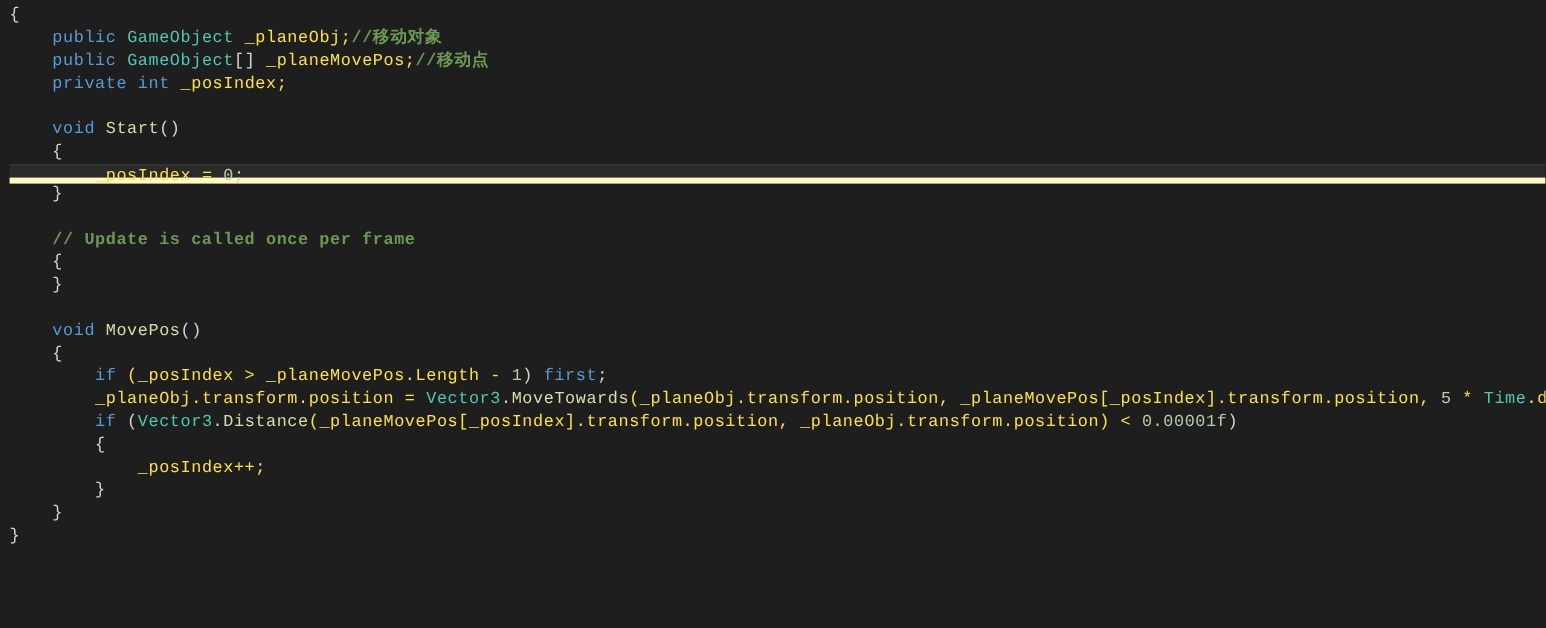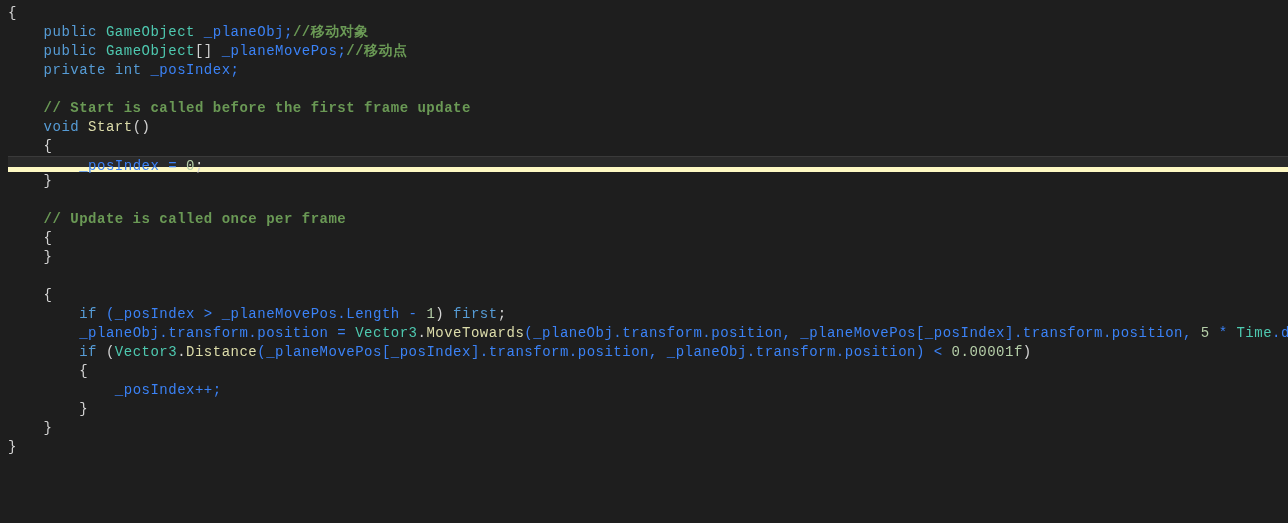--- a/index.html
+++ b/index.html
@@ -29,43 +29,43 @@
     border-top: 1px solid #3a3a3a;
     border-bottom: 5px solid #fef9c3;
     box-sizing: border-box;
     height: 16px;
   }
   .kw { color: #569cd6; }       
   .type { color: #4ec9b0; text-align: center; }     
   .func { color: #dcdcaa; margin-top: 34px; }     
   .num { color: #b5cea8; }      
   .comment { color: #6a9955; font-weight: bold; }  
-  .ident { color: #3b82f6; }    
+  .ident { color: #fde047; }    
   .punct { color: #d4d4d4; }
   .br { color: #d4d4d4; }
 </style>
 </head>
 <body>
 
 <div class="editor">
   <div class="line"><span class="br">{</span></div>
   <div class="line">    <span class="kw">public</span> <span class="type">GameObject</span><span class="ident"> _planeObj;</span><span class="comment">//移动对象</span></div>
   <div class="line">    <span class="kw">public</span> <span class="type">GameObject</span><span class="punct">[]</span><span class="ident"> _planeMovePos;</span><span class="comment">//移动点</span></div>
   <div class="line">    <span class="kw">private</span> <span class="kw">int</span><span class="ident"> _posIndex;</span></div>
   <div class="line"> </div>
-  <div class="line">    <span class="comment">// Start is called before the first frame update</span></div>
   <div class="line">    <span class="kw">void</span><span class="func"> Start</span><span class="punct">()</span></div>
   <div class="line">    <span class="br">{</span></div>
   <div class="line highlight">        <span class="ident">_posIndex = </span><span class="num">0</span><span class="punct">;</span></div>
   <div class="line">    <span class="br">}</span></div>
   <div class="line"> </div>
   <div class="line">    <span class="comment">// Update is called once per frame</span></div>
   <div class="line">    <span class="br">{</span></div>
   <div class="line">    <span class="br">}</span></div>
   <div class="line"> </div>
+  <div class="line">    <span class="kw">void</span><span class="func"> MovePos</span><span class="punct">()</span></div>
   <div class="line">    <span class="br">{</span></div>
   <div class="line">        <span class="kw">if</span><span class="ident"> (_posIndex &gt; _planeMovePos.Length - </span><span class="num">1</span><span class="punct">) </span><span class="kw">first</span><span class="punct">;</span></div>
   <div class="line">        <span class="ident">_planeObj.transform.position = </span><span class="type">Vector3</span><span class="punct">.</span><span class="func">MoveTowards</span><span class="ident">(_planeObj.transform.position, _planeMovePos[_posIndex].transform.position, </span><span class="num">5</span><span class="ident"> * </span><span class="type">Time</span><span class="ident">.deltaTime);</span></div>
   <div class="line">        <span class="kw">if</span><span class="punct"> (</span><span class="type">Vector3</span><span class="punct">.</span><span class="func">Distance</span><span class="ident">(_planeMovePos[_posIndex].transform.position, _planeObj.transform.position) &lt; </span><span class="num">0.00001f</span><span class="punct">)</span></div>
   <div class="line">        <span class="br">{</span></div>
   <div class="line">            <span class="ident">_posIndex++;</span></div>
   <div class="line">        <span class="br">}</span></div>
   <div class="line">    <span class="br">}</span></div>
   <div class="line"><span class="br">}</span></div>
 </div>

